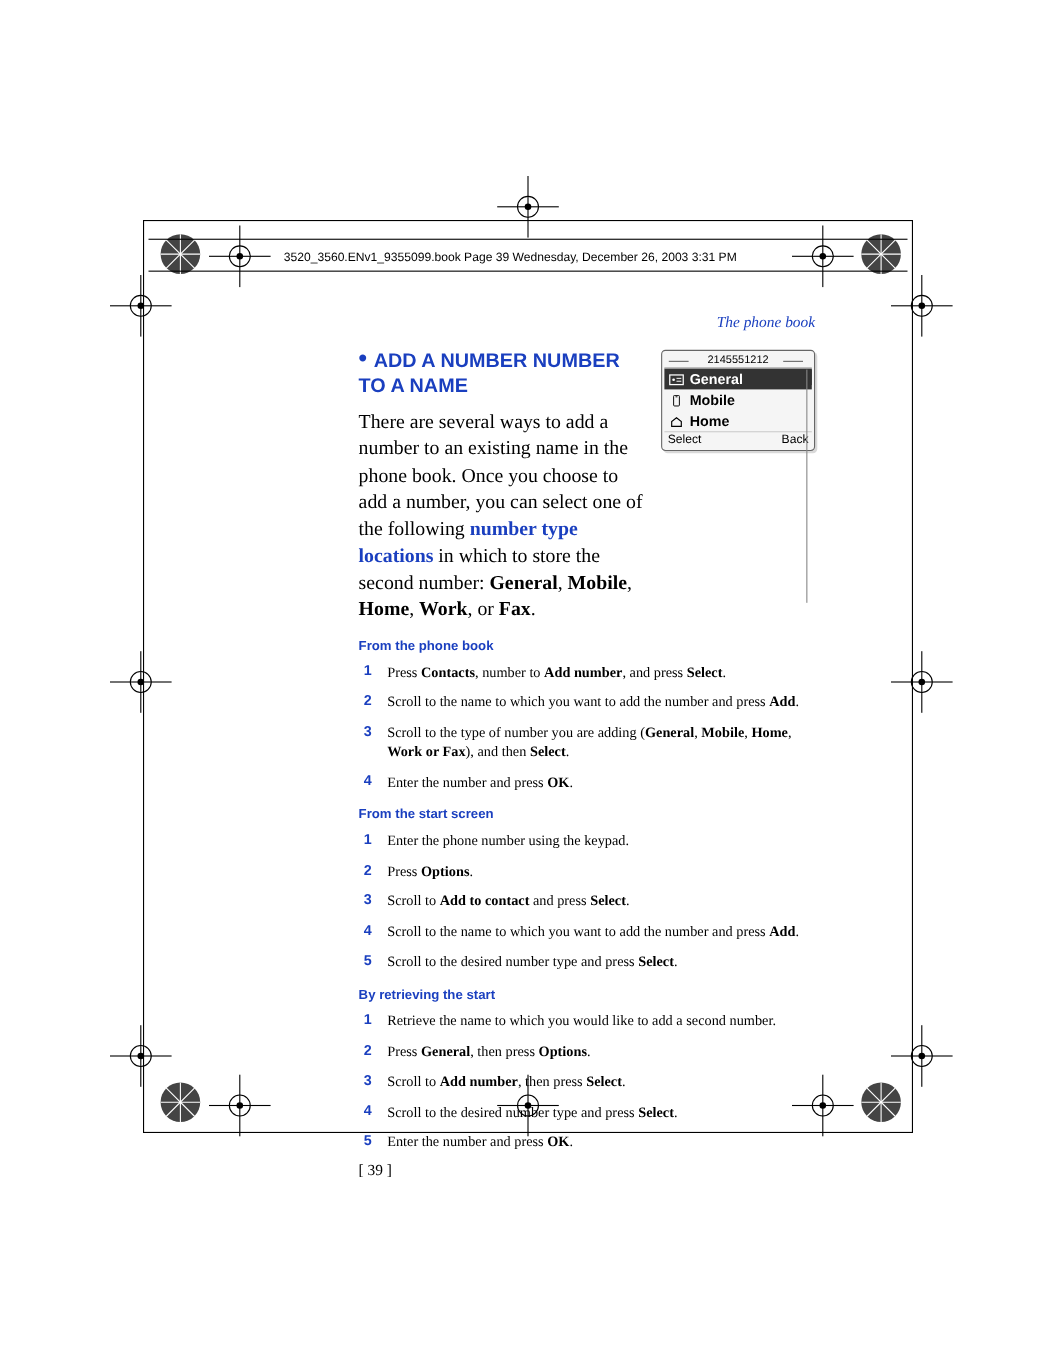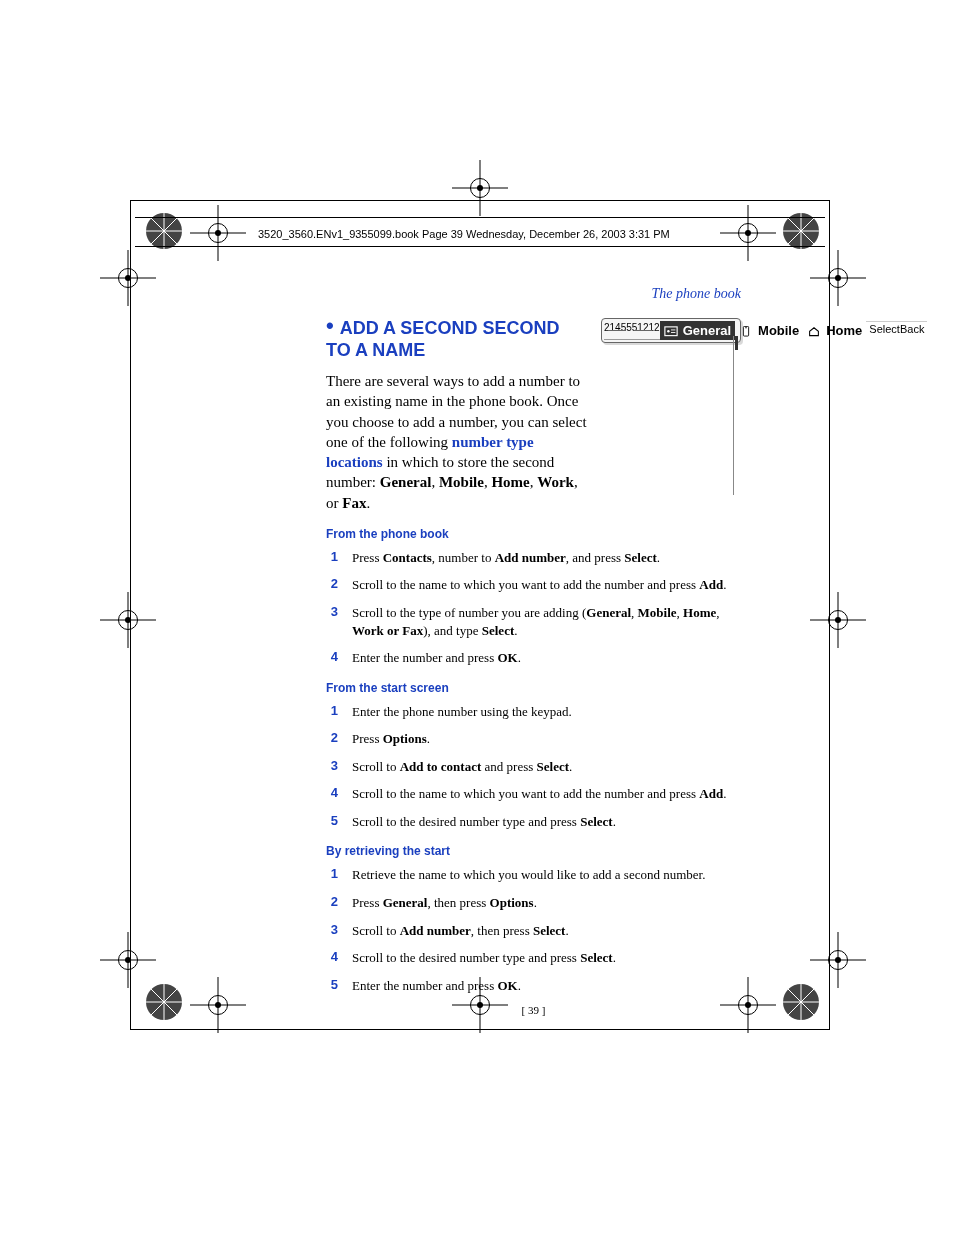--- a/index.html
+++ b/index.html
@@ -96,35 +96,35 @@
     line-height: 1.2;
   }
   .bullet-dot {
     display: inline-block;
     vertical-align: 1px;
     margin-right: 6px;
     font-size: 22px;
     line-height: 0;
   }
   .intro-text {
-    font-size: 15px;
+    font-size: 18px;
     line-height: 1.35;
   }
   .strong { font-weight: bold; }
   .link { color: #1a3fbf; font-weight: bold; }
 
   .phone-screen {
     width: 140px;
     border: 1px solid #666;
     border-radius: 4px;
     background: #f5f5f5;
     box-shadow: 2px 2px 0 rgba(0,0,0,0.15);
     font-family: Arial, sans-serif;
     padding: 2px;
-    display: flex; flex-direction: row;
+    display: flex; flex-direction: column;
   }
   .phone-title {
     font-size: 10px;
     text-align: center;
     padding: 1px 0;
     border-bottom: 1px solid #999;
     position: relative;
   }
   .phone-title::before, .phone-title::after {
     content:""; position:absolute; top:50%; width:18px; height:1px; background:#666;
@@ -163,21 +163,21 @@
   }
   .step-list { list-style:none; }
   .step-item { display:flex; gap:14px; margin-bottom:10px; }
   .step-num {
     color:#1a3fbf; font-weight:bold; font-size:13px;
     width: 12px; text-align:right; font-family: Arial, sans-serif;
     flex-shrink:0;
   }
   .step-text { font-size:13px; line-height:1.35; flex:1; }
   .page-num {
-    text-align:center; font-size:11px; margin-top:8px;
+    text-align:left; font-size:14px; margin-top:8px;
   }
 </style>
 </head>
 <body>
 
 <div class="page-frame"></div>
 
 <div class="cropmark" style="left:140px; top:207px;">
   <svg viewBox="0 0 48 48">
       <circle cx="24" cy="24" r="18" fill="#444"></circle>
@@ -273,21 +273,21 @@
   </div>
 
 <div class="hr-top"></div>
 <div class="hr-top2"></div>
 <div class="header-line">3520_3560.ENv1_9355099.book  Page 39  Wednesday, December 26, 2003  3:31 PM</div>
 
 <div class="content">
   <div class="section-label">The phone book</div>
   <div class="two-col">
     <div class="intro-col">
-      <div class="main-heading"><span class="bullet-dot">•</span><span>ADD A SECOND SECOND TO A NAME</span></div>
+      <div class="main-heading"><span class="bullet-dot">•</span><span>ADD A NUMBER NUMBER TO A NAME</span></div>
       <p class="intro-text">
         <span>There are several ways to add a number to an existing name in the phone book. Once you choose to add a number, you can select one of the following </span><span class="link">number type locations</span><span> in which to store the second number: </span><span class="strong">General</span>, <span class="strong">Mobile</span>, <span class="strong">Home</span>, <span class="strong">Work</span>, or <span class="strong">Fax</span><span>.</span>
       </p>
     </div>
     <div class="phone-screen-wrap">
       <div class="phone-screen">
         <div class="phone-title">2145551212</div>
         <div class="phone-row hl">
           <span class="ph-icon"><svg viewBox="0 0 16 12">
                 <rect x="1" y="1" width="14" height="10" fill="none" stroke="currentColor" stroke-width="1.3"></rect>
@@ -325,21 +325,21 @@
         <div class="step-item">
           <div class="step-num">1</div>
           <div class="step-text"><span>Press </span><span class="strong">Contacts</span><span>, number to </span><span class="strong">Add number</span><span>, and press </span><span class="strong">Select</span><span>.</span></div>
         </div>
         <div class="step-item">
           <div class="step-num">2</div>
           <div class="step-text"><span>Scroll to the name to which you want to add the number and press </span><span class="strong">Add</span><span>.</span></div>
         </div>
         <div class="step-item">
           <div class="step-num">3</div>
-          <div class="step-text"><span>Scroll to the type of number you are adding (</span><span class="strong">General</span><span>, </span><span class="strong">Mobile</span><span>, </span><span class="strong">Home</span><span>, </span><span class="strong">Work or Fax</span><span>), and type </span><span class="strong">Select</span><span>.</span></div>
+          <div class="step-text"><span>Scroll to the type of number you are adding (</span><span class="strong">General</span><span>, </span><span class="strong">Mobile</span><span>, </span><span class="strong">Home</span><span>, </span><span class="strong">Work or Fax</span><span>), and then </span><span class="strong">Select</span><span>.</span></div>
         </div>
         <div class="step-item">
           <div class="step-num">4</div>
           <div class="step-text"><span>Enter the number and press </span><span class="strong">OK</span><span>.</span></div>
         </div>
       </div>
       <div class="sub-heading">From the start screen</div>
       <div class="step-list">
         <div class="step-item">
           <div class="step-num">1</div>

